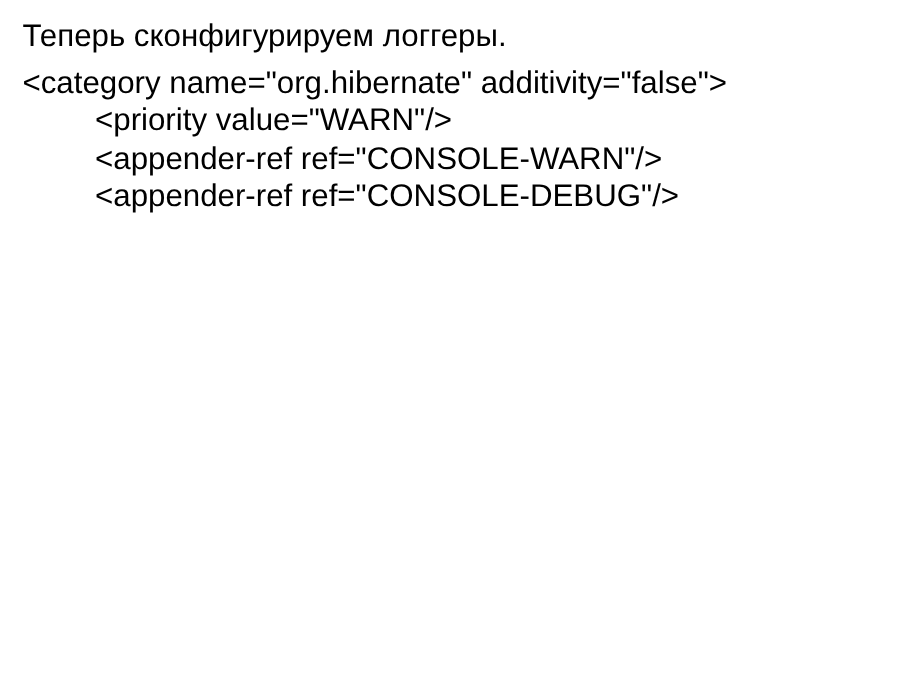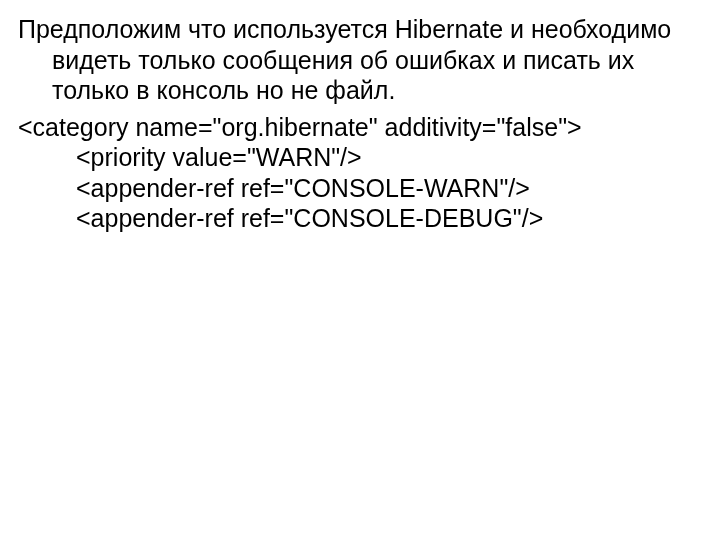--- a/index.html
+++ b/index.html
@@ -34,22 +34,22 @@
   }
   .indent {
     padding-left: 58px;
   }
 </style>
 </head>
 <body>
 
 <div class="slide">
 
+  <p class="para">Теперь сконфигурируем логгеры.</p>
 
-  <p class="para hang">Предположим что используется Hibernate и необходимо видеть только сообщения об ошибках и писать их только в  консоль но не файл.</p>
 
   <div class="code-block">
     <span class="code-line">&lt;category  name="org.hibernate" additivity="false"&gt;</span>
     <span class="code-line indent">&lt;priority value="WARN"/&gt;</span>
     <span class="code-line indent">&lt;appender-ref ref="CONSOLE-WARN"/&gt;</span>
     <span class="code-line indent">&lt;appender-ref ref="CONSOLE-DEBUG"/&gt;</span>
   </div>
 
 </div>
 

